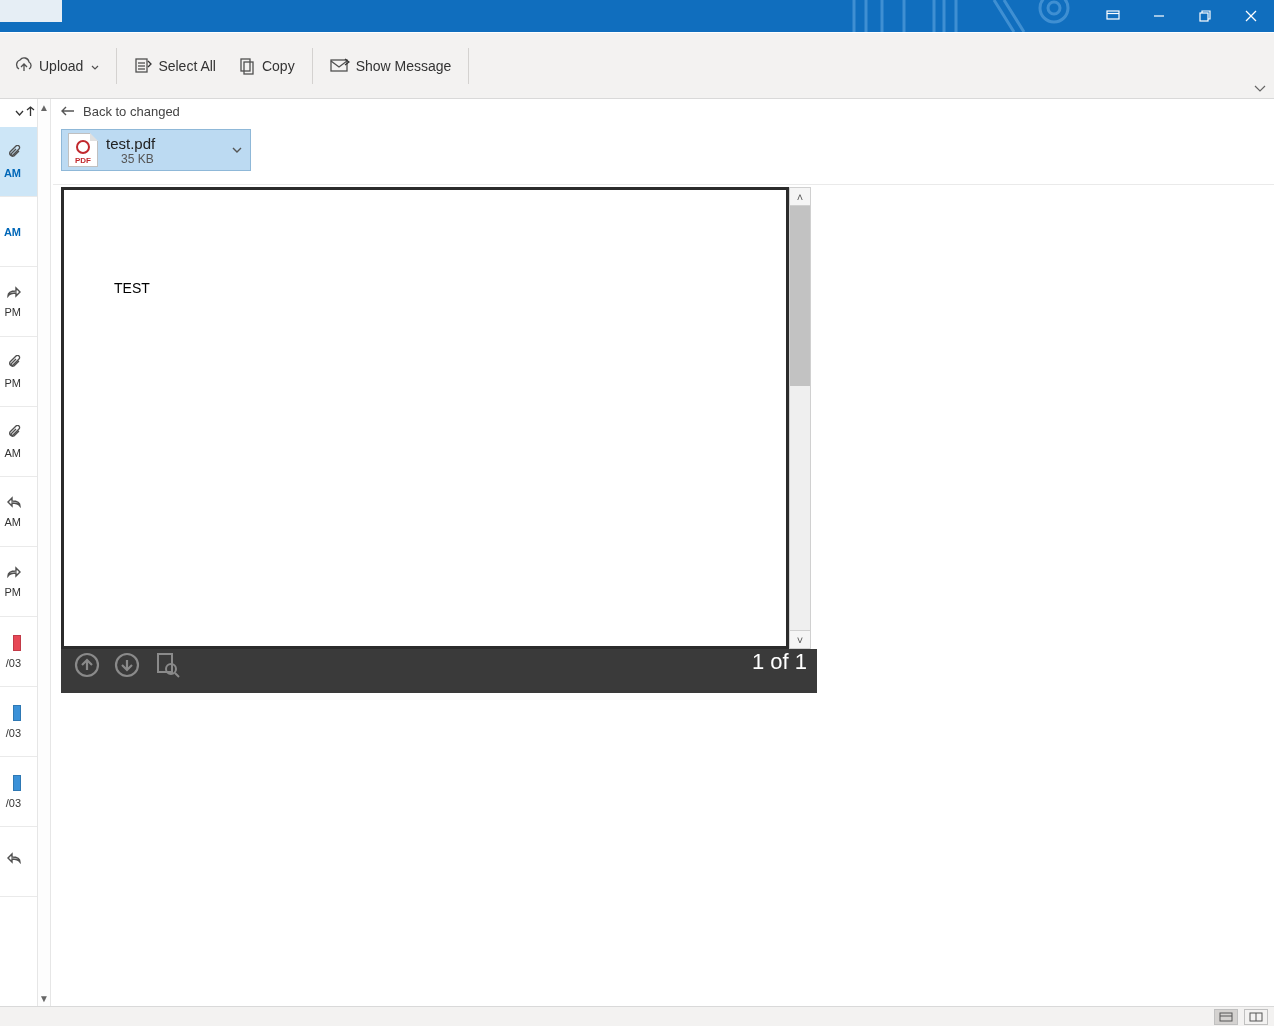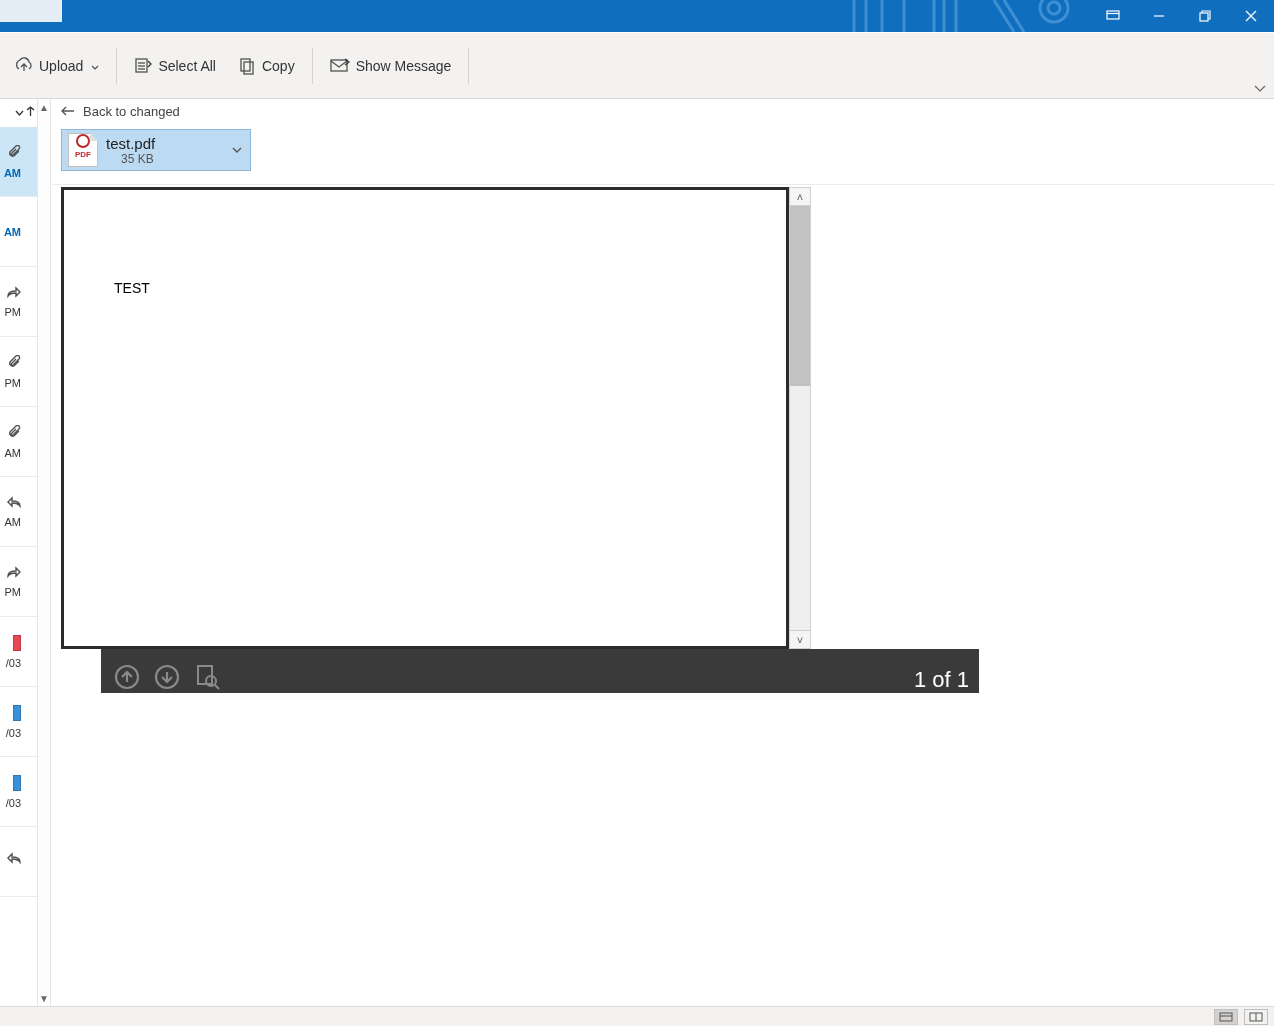--- a/index.html
+++ b/index.html
@@ -63,21 +63,21 @@
     font-size: 12px; color: #666; border-bottom: 1px solid #eaeaea;
   }
   .meta-row .label { color: #666; }
   .meta-row .val { color: #555; }
   .attach-chip {
     margin: 6px 8px; width: 190px; height: 42px; background: #bcdaf2; border: 1px solid #8fb8d8;
     display: flex; align-items: center; gap: 8px; padding: 4px 6px; cursor: pointer; position: relative;
   }
   .attach-chip .pdf-icon {
     width: 30px; height: 34px; background: #fff; border: 1px solid #c0c0c0; display: flex;
-    flex-direction: column; align-items: center; position: relative;
+    flex-direction: column; align-items: center; justify-content: flex-end; position: relative;
   }
   .attach-chip .pdf-icon .fold { position:absolute; top:-1px; right:-1px; width:0;height:0;border-top:8px solid #bcdaf2;border-left:8px solid #e0e0e0;}
   .attach-chip .pdf-icon .glyph { color:#c1282d; font-weight:bold; font-size:8px; margin-bottom:1px;}
   .attach-chip .pdf-icon .swirl { width:14px;height:14px;border:2px solid #c1282d;border-radius:50%;margin-bottom:2px;}
   .attach-chip .txts .fname { font-size: 15px; color: #222; }
   .attach-chip .txts .fsize { font-size: 12px; color: #555; margin-left: 15px; }
   .attach-chip .drop { position: absolute; right: 8px; top: 50%; transform: translateY(-50%); color: #555; }
   .filler-row { height: 8px; border-bottom: 1px solid #eaeaea; margin-right:0; }
   
   .pdfwrap { margin: 2px 8px 0 8px; width: 756px; display:flex; flex-direction:column; }
@@ -87,22 +87,22 @@
     padding: 90px 0 0 50px; font-size: 14px; color: #000;
   }
   .pdf-scroll {
     width: 22px; background: #efefef; display:flex; flex-direction:column; border:1px solid #d0d0d0;
   }
   .pdf-scroll .arr { height:18px; display:flex;align-items:center;justify-content:center;color:#555;font-size:11px;cursor:pointer; background:#f5f5f5; border-bottom:1px solid #d0d0d0;}
   .pdf-scroll .arr.bot{border-top:1px solid #d0d0d0;border-bottom:none;}
   .pdf-scroll .thumb { height: 180px; background: #c2c2c2; }
   .pdf-scroll .track { flex:1; background:#efefef; }
   .pdf-toolbar {
-    height: 44px; background: #3a3a3a; display: flex; align-items: flex-end; padding: 0 10px;
-    justify-content: space-between; width: 878px; margin-left: 40px;
+    height: 44px; background: #3a3a3a; display: flex; align-items: flex-start; padding: 0 10px;
+    justify-content: space-between; width: 756px;
   }
   .pdf-toolbar .tools { display:flex; gap:8px; }
   .pdf-toolbar .tbtn {
     width: 32px; height: 32px; display:flex; align-items:center; justify-content:center;
     cursor:pointer; color:#8a8a8a;
   }
   .pdf-toolbar .pginfo { color: #fff; font-size: 22px; font-weight: 300; }
   
   .statusbar {
     height: 20px; background: #f3f2f1; border-top: 1px solid #d9d9d9; display:flex;

